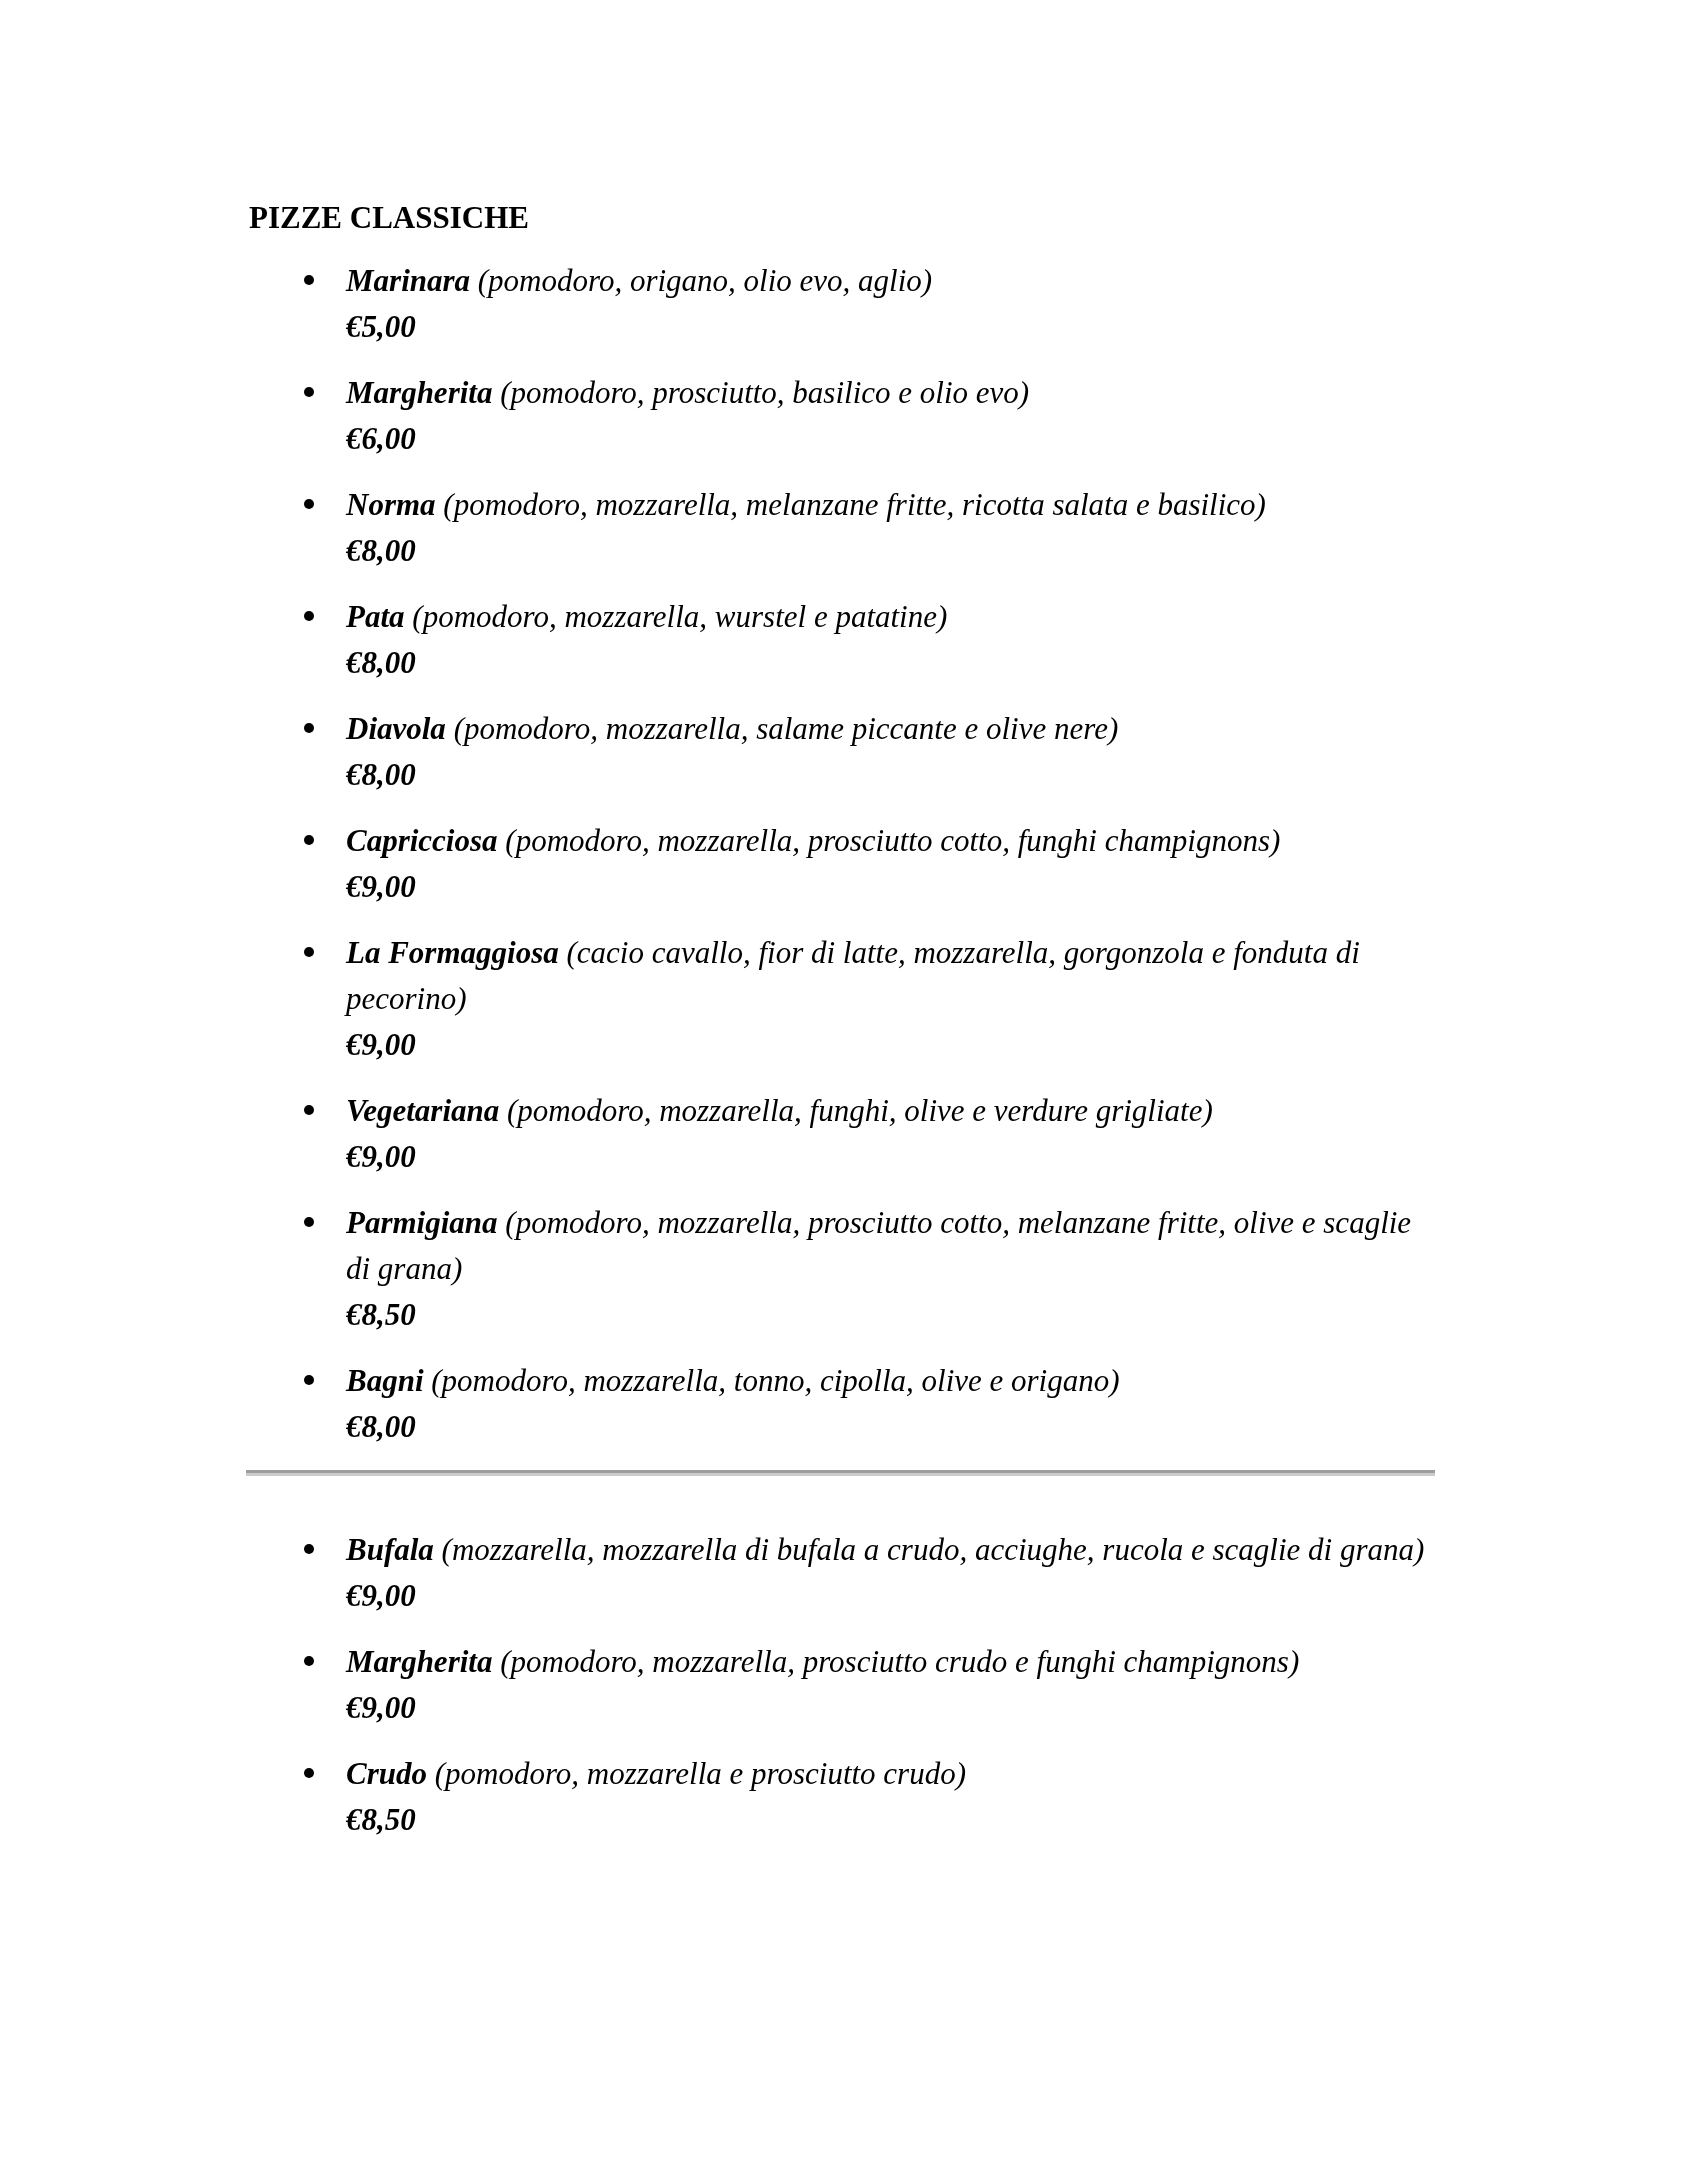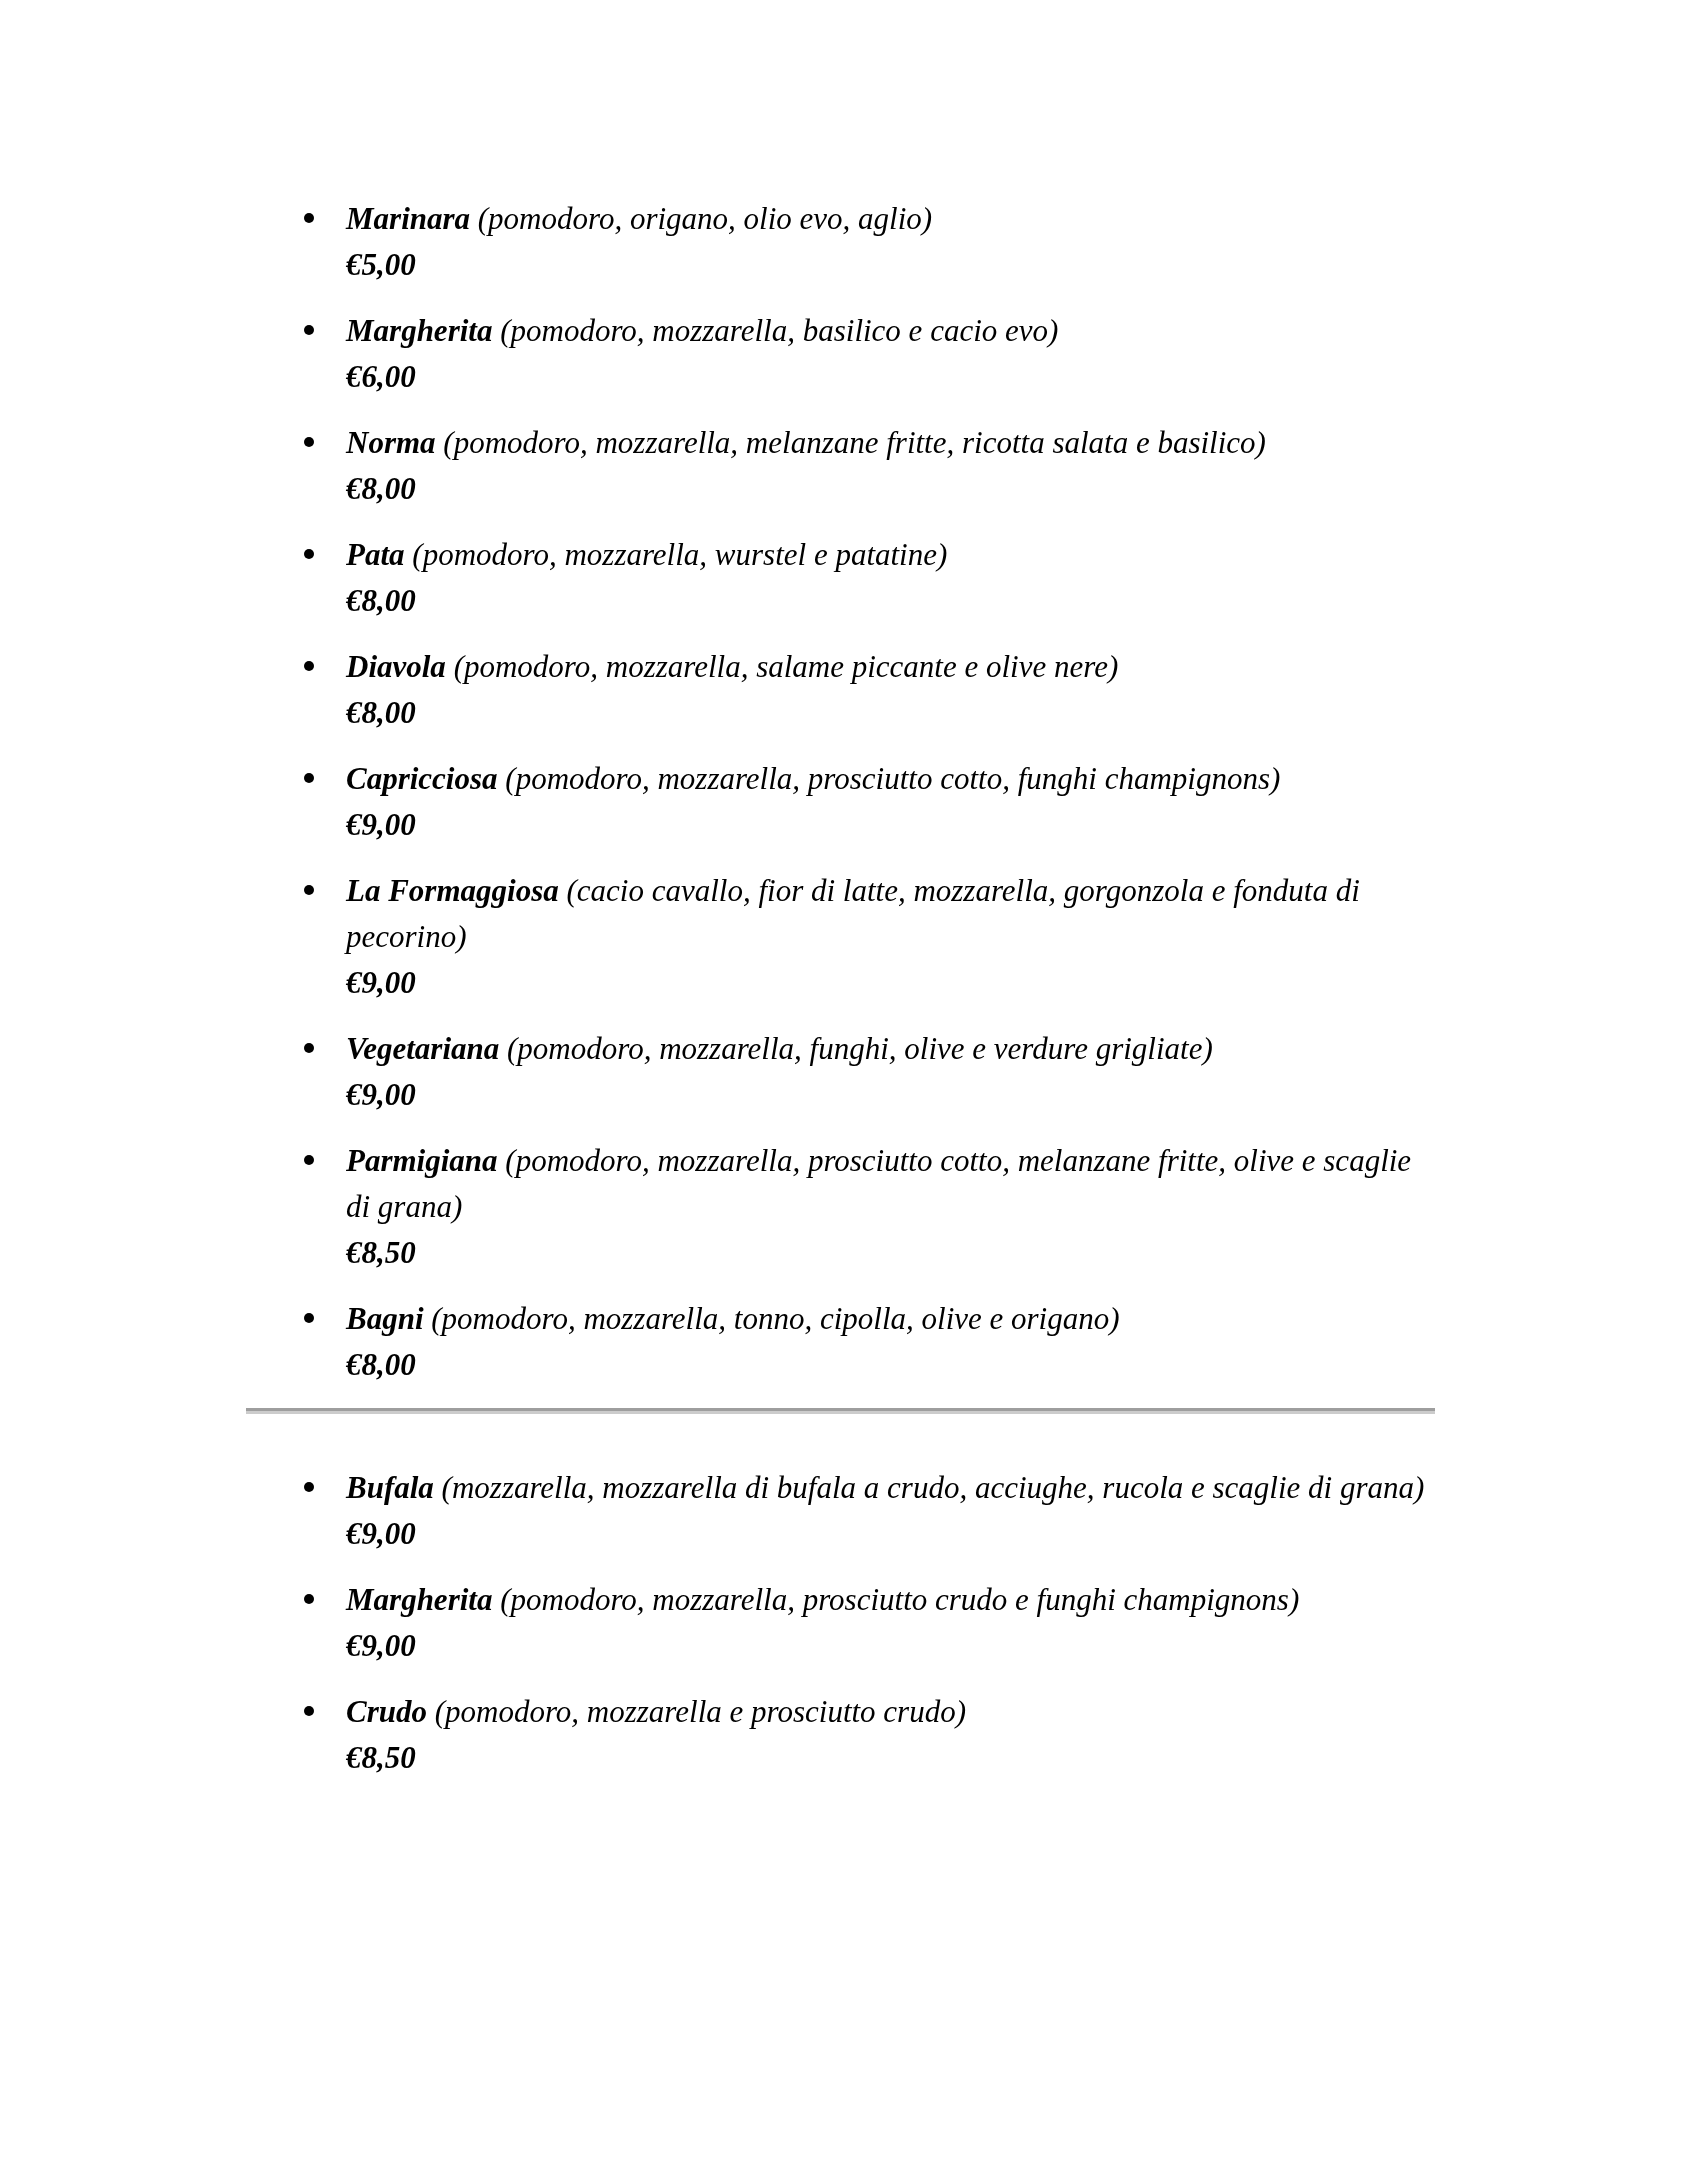--- a/index.html
+++ b/index.html
@@ -71,23 +71,24 @@
     margin: 2px 0 51px -3px;
     background: linear-gradient(to bottom, #9e9e9e 0%, #9e9e9e 50%, #cccccc 50%, #cccccc 100%);
   }
 </style>
 </head>
 <body>
 
 <div class="page">
   <div class="content">
       <section class="menu-section">
+        <h2 class="section-heading">PIZZE CLASSICHE</h2>
         <ul class="item-list">
           <li><span class="bullet"></span><span class="pizza-name">Marinara</span> <span class="pizza-desc">(pomodoro, origano, olio evo, aglio)</span><span class="pizza-price">€5,00</span></li>
-          <li><span class="bullet"></span><span class="pizza-name">Margherita</span> <span class="pizza-desc">(pomodoro, mozzarella, basilico e cacio evo)</span><span class="pizza-price">€6,00</span></li>
+          <li><span class="bullet"></span><span class="pizza-name">Margherita</span> <span class="pizza-desc">(pomodoro, prosciutto, basilico e olio evo)</span><span class="pizza-price">€6,00</span></li>
           <li><span class="bullet"></span><span class="pizza-name">Norma</span> <span class="pizza-desc">(pomodoro, mozzarella, melanzane fritte, ricotta salata e basilico)</span><span class="pizza-price">€8,00</span></li>
           <li><span class="bullet"></span><span class="pizza-name">Pata</span> <span class="pizza-desc">(pomodoro, mozzarella, wurstel e patatine)</span><span class="pizza-price">€8,00</span></li>
           <li><span class="bullet"></span><span class="pizza-name">Diavola</span> <span class="pizza-desc">(pomodoro, mozzarella, salame piccante e olive nere)</span><span class="pizza-price">€8,00</span></li>
           <li><span class="bullet"></span><span class="pizza-name">Capricciosa</span> <span class="pizza-desc">(pomodoro, mozzarella, prosciutto cotto, funghi champignons)</span><span class="pizza-price">€9,00</span></li>
           <li><span class="bullet"></span><span class="pizza-name">La Formaggiosa</span> <span class="pizza-desc">(cacio cavallo, fior di latte, mozzarella, gorgonzola e fonduta di pecorino)</span><span class="pizza-price">€9,00</span></li>
           <li><span class="bullet"></span><span class="pizza-name">Vegetariana</span> <span class="pizza-desc">(pomodoro, mozzarella, funghi, olive e verdure grigliate)</span><span class="pizza-price">€9,00</span></li>
           <li><span class="bullet"></span><span class="pizza-name">Parmigiana</span> <span class="pizza-desc">(pomodoro, mozzarella, prosciutto cotto, melanzane fritte, olive e scaglie di grana)</span><span class="pizza-price">€8,50</span></li>
           <li><span class="bullet"></span><span class="pizza-name">Bagni</span> <span class="pizza-desc">(pomodoro, mozzarella, tonno, cipolla, olive e origano)</span><span class="pizza-price">€8,00</span></li>
         </ul>
       </section>

